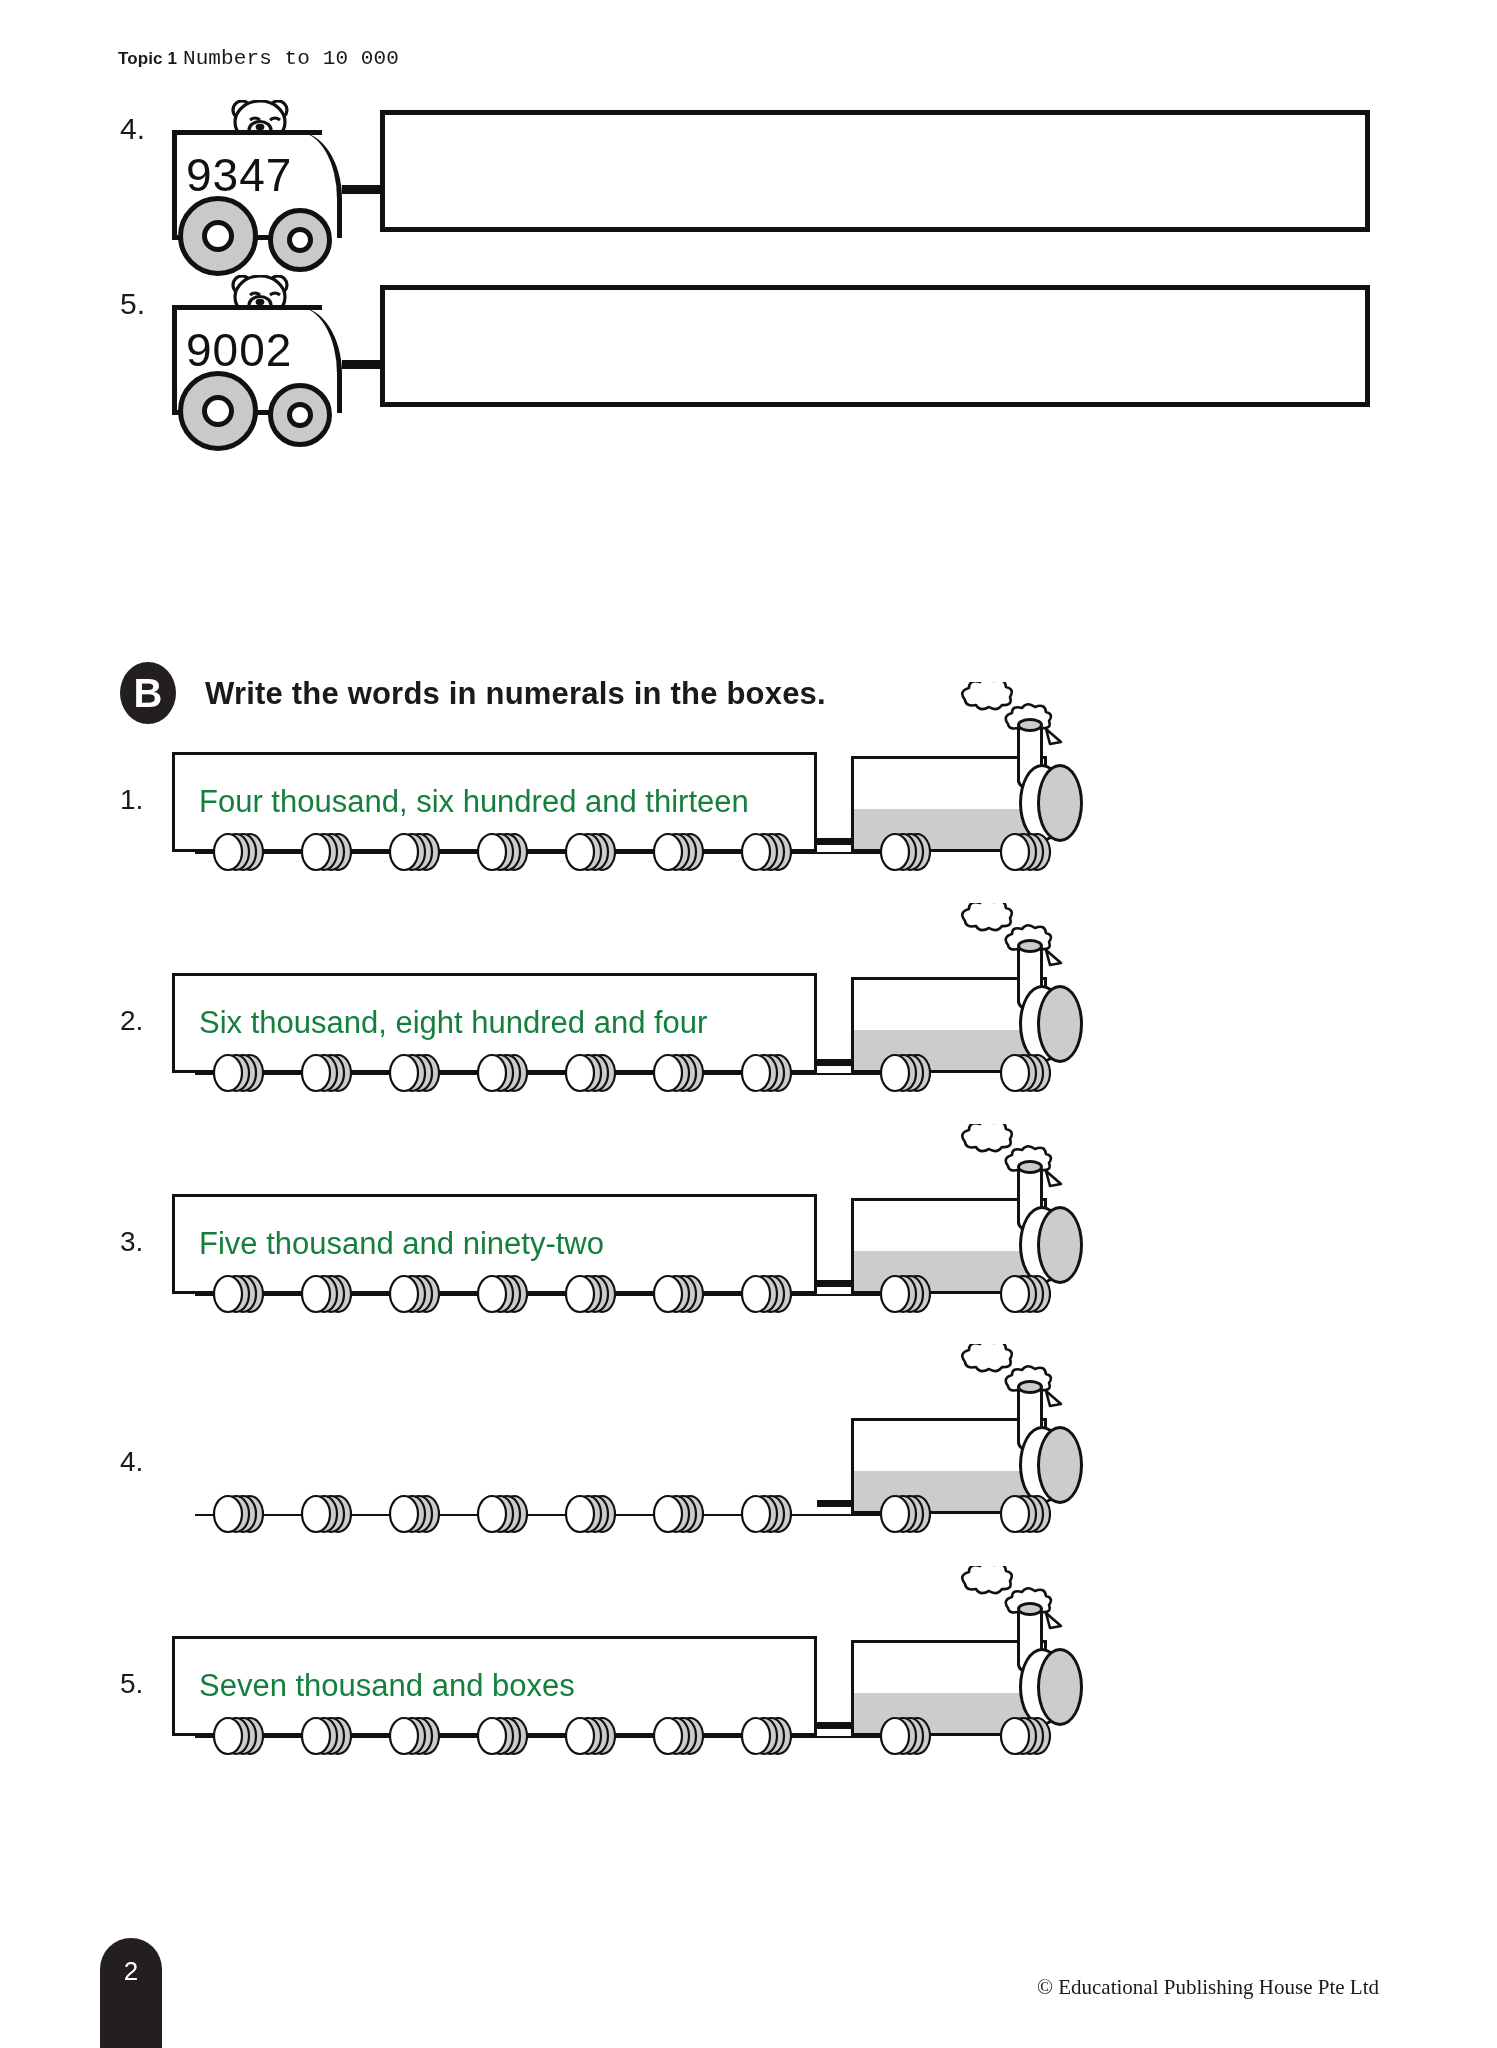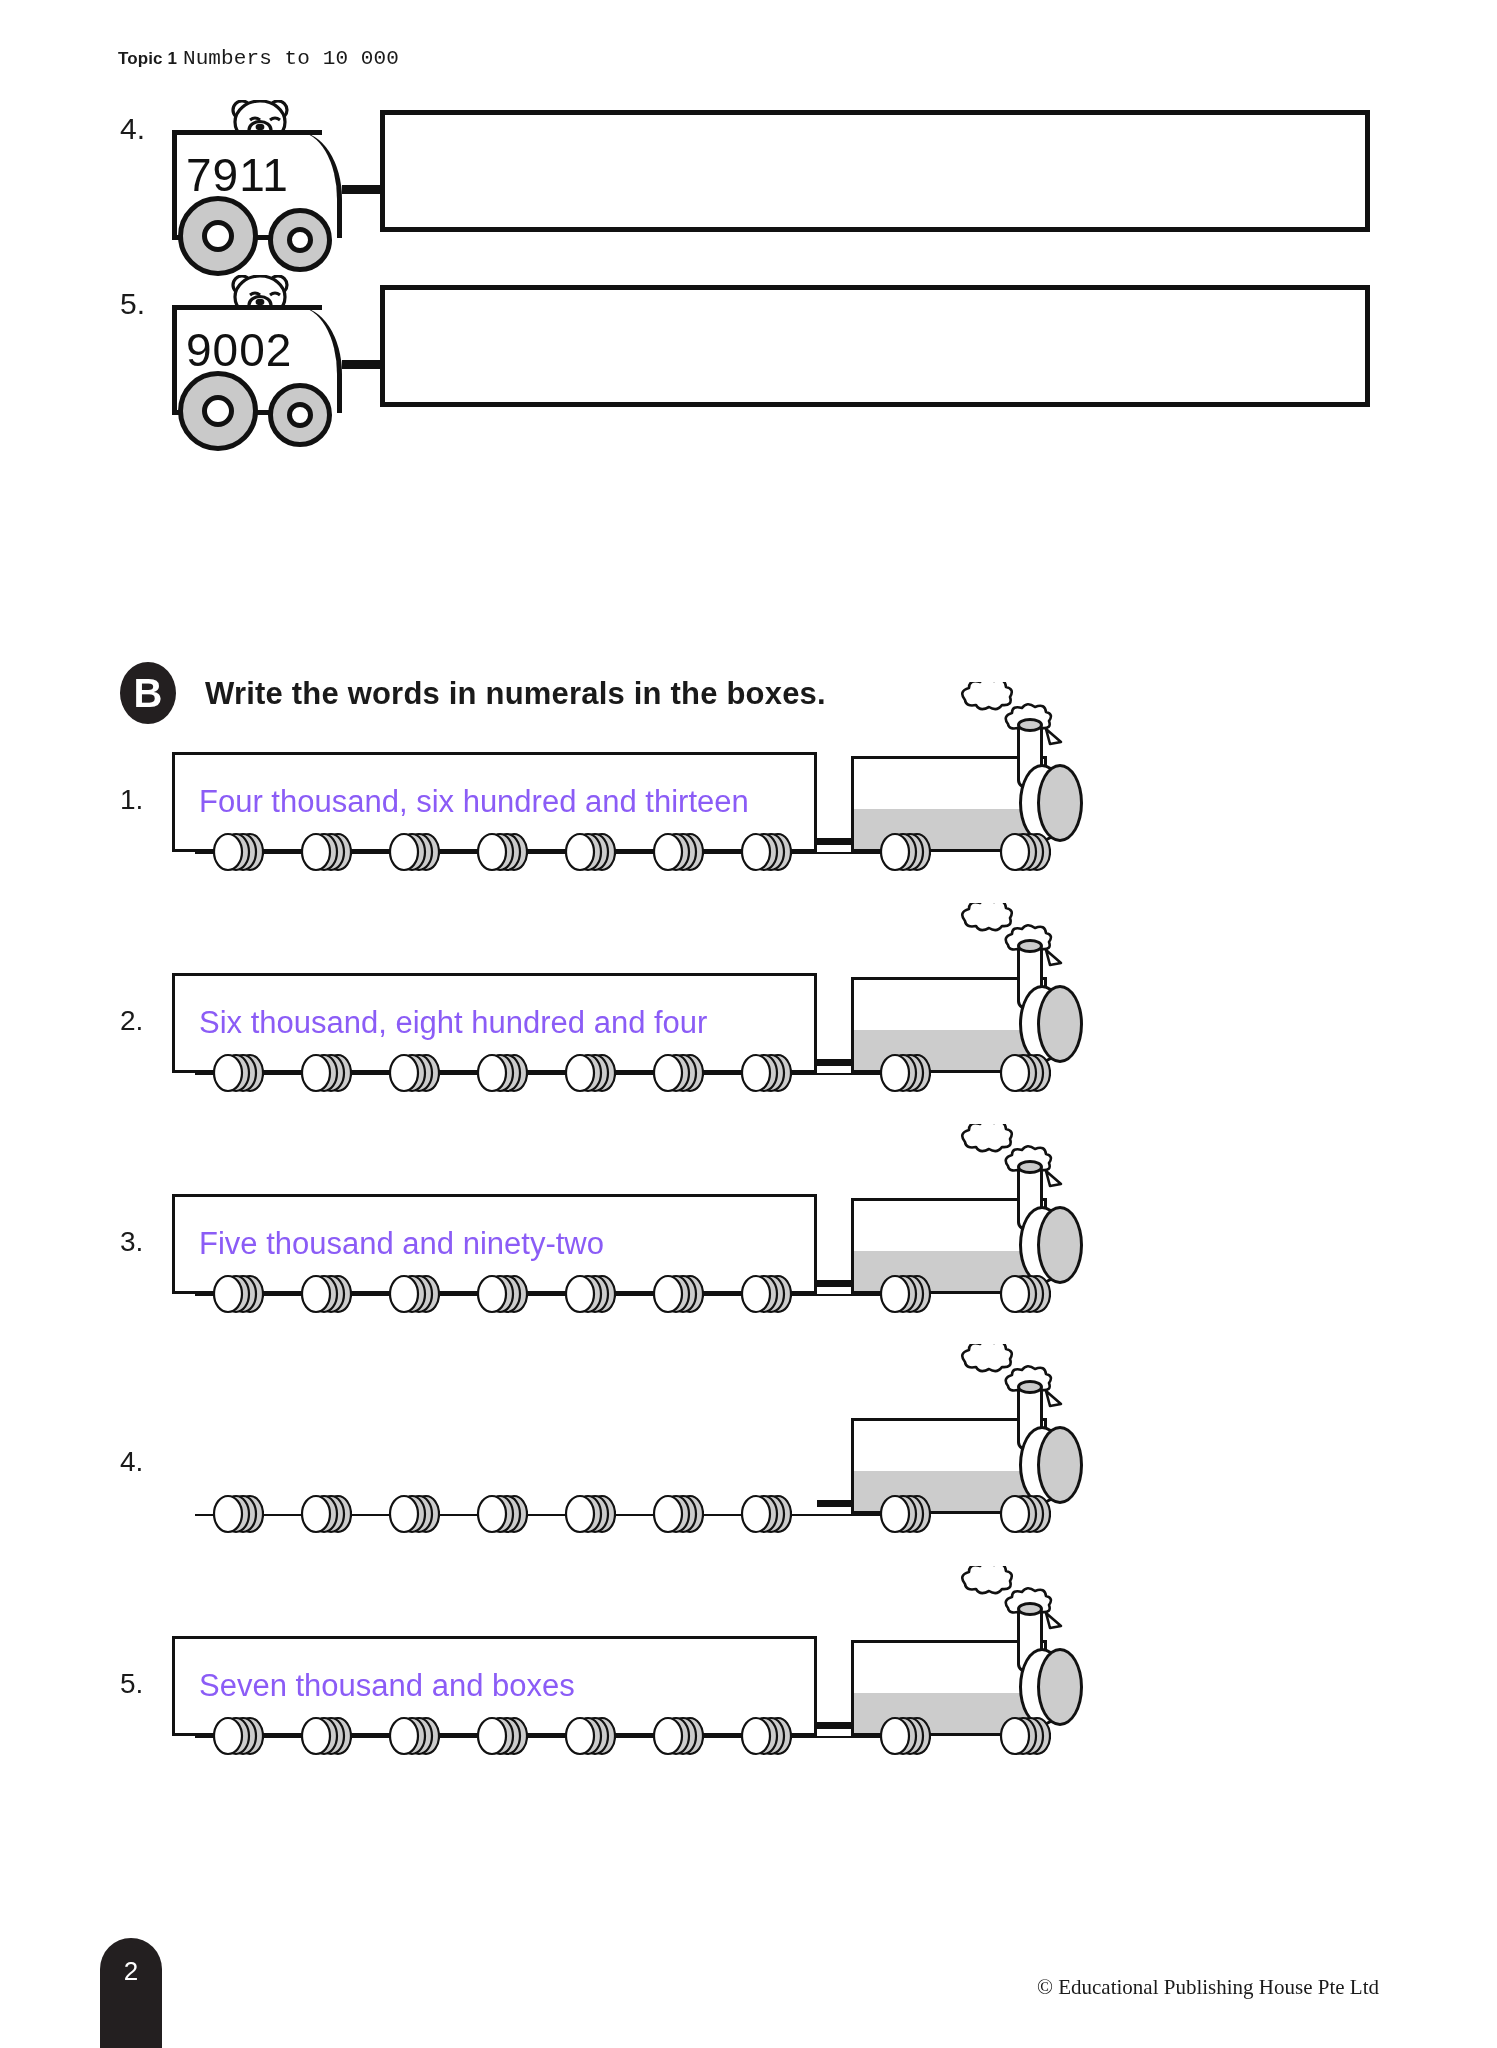--- a/index.html
+++ b/index.html
@@ -162,21 +162,21 @@
     border: 3px solid #111;
     box-sizing: border-box;
     background: #fff;
   }
   .carriage-text {
     position: absolute;
     left: 24px;
     top: 50%;
     transform: translateY(-50%);
     font-size: 31px;
-    color: #8b5cf6;
+    color: #15803d;
     white-space: nowrap;
     font-family: "Liberation Sans", sans-serif;
   }
   .rail {
     position: absolute;
     height: 2px;
     background: #111;
   }
   .twheel {
     position: absolute;
@@ -307,21 +307,21 @@
             <path d="M13 44 Q40 34 70 42 Q100 34 127 44" fill="none"></path>
           </g>
           <ellipse cx="70" cy="27" rx="4.4" ry="3.2" fill="#111111"></ellipse>
           <path d="M60 20 q5 -4 10 0" fill="none" stroke="#111111" stroke-width="3"></path>
           <path d="M80 20 q5 -4 10 0" fill="none" stroke="#111111" stroke-width="3"></path>
           <path d="M70 31 v6" stroke="#111111" stroke-width="2.6"></path>
         </svg>
       </div>
       <div class="car-body"></div>
       <div class="car-nose-inner"></div>
-      <div class="car-number">7911</div>
+      <div class="car-number">9347</div>
       <div class="wheel big"></div>
       <div class="wheel small"></div>
     </div>
 
     <div class="hitch" style="left:222px; top:85px; width:40px;"></div>
     <div class="answer-box" style="left:260px; top:10px; width:990px; height:122px;"></div>
   </div>
 
   <div class="qrow" style="left:120px; top:275px; width:1260px; height:150px;">
     <div class="qnum" style="left:0px; top:12px;">5.</div>

